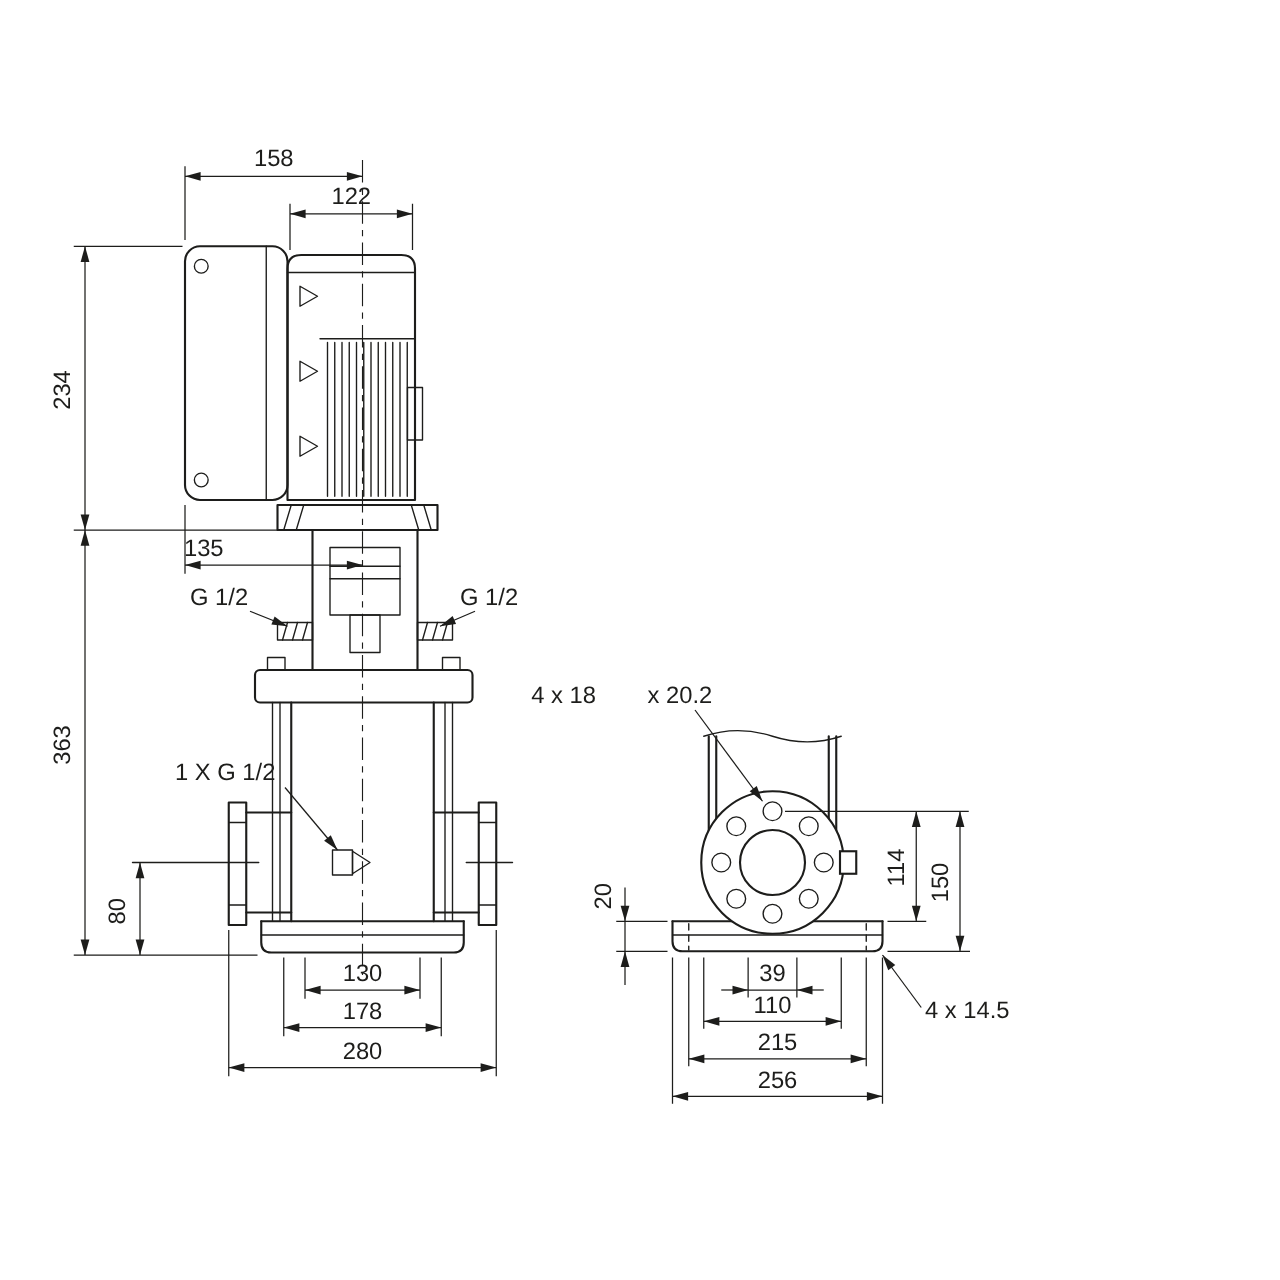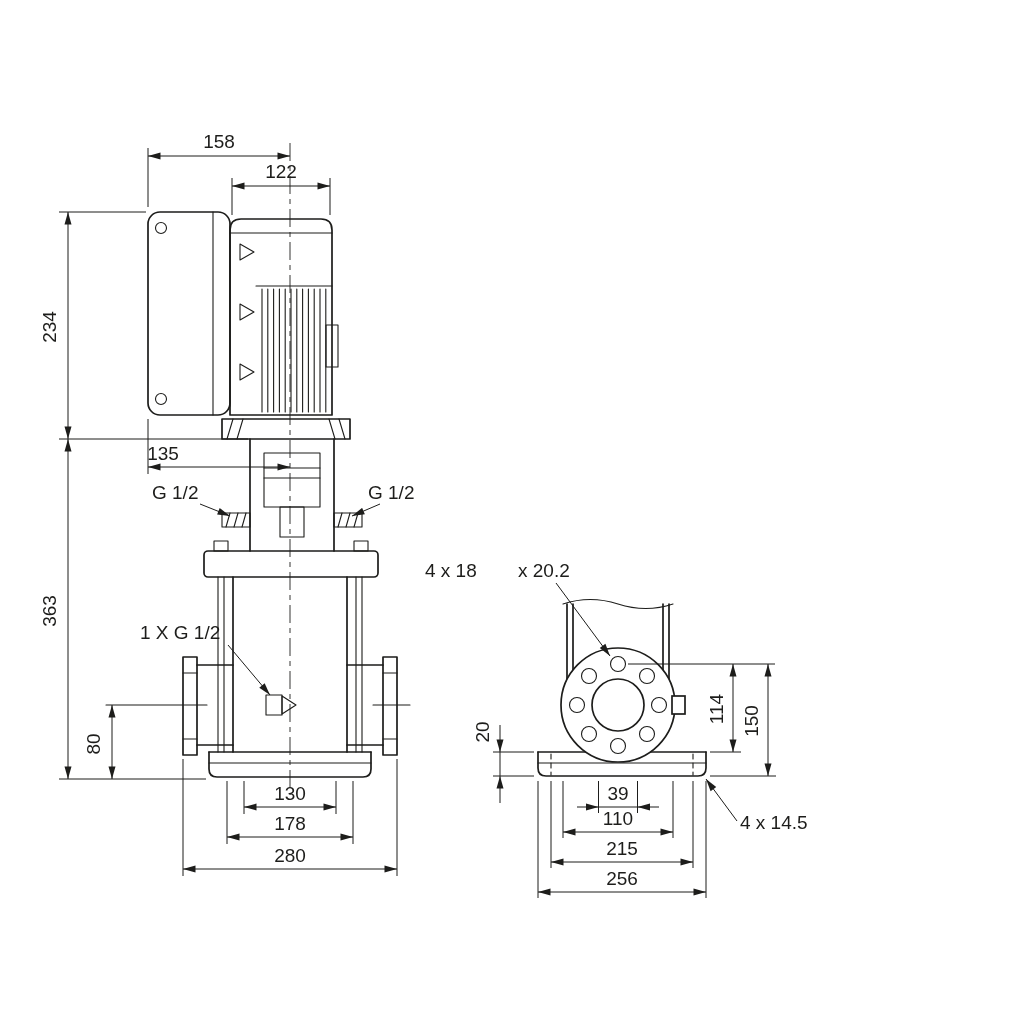--- a/index.html
+++ b/index.html
@@ -1,17 +1,17 @@
 <!DOCTYPE html>
 <html style="--ink: #1d1d1b; --paper: #ffffff;"><head>
 <meta charset="utf-8">
 <style>
   :root{ --ink:#1d1d1b; --paper:#ffffff; }
   html,body{margin:0;padding:0;background:var(--paper);}
-  .stage{position:relative;width:1024px;height:948px;background:var(--paper);overflow:hidden;margin-top:15px;}
+  .stage{position:relative;width:1024px;height:948px;background:var(--paper);overflow:hidden;}
   svg{display:block;}
   .obj{fill:none;stroke:var(--ink);stroke-width:1.7;stroke-linecap:round;stroke-linejoin:round;}
   .thin{fill:none;stroke:var(--ink);stroke-width:1.1;stroke-linecap:round;stroke-linejoin:round;}
   .dim{fill:none;stroke:var(--ink);stroke-width:1;}
   .cl{fill:none;stroke:var(--ink);stroke-width:.9;stroke-dasharray:18 5 5 5;}
   .dash{stroke-dasharray:5 4;}
   .whitebg{fill:var(--paper);stroke:var(--ink);stroke-width:1.7;}
   text{font-family:"Liberation Sans",sans-serif;font-size:19px;fill:var(--ink);}
   .mid{text-anchor:middle;}
   #arr path{fill:var(--ink);stroke:none;}

